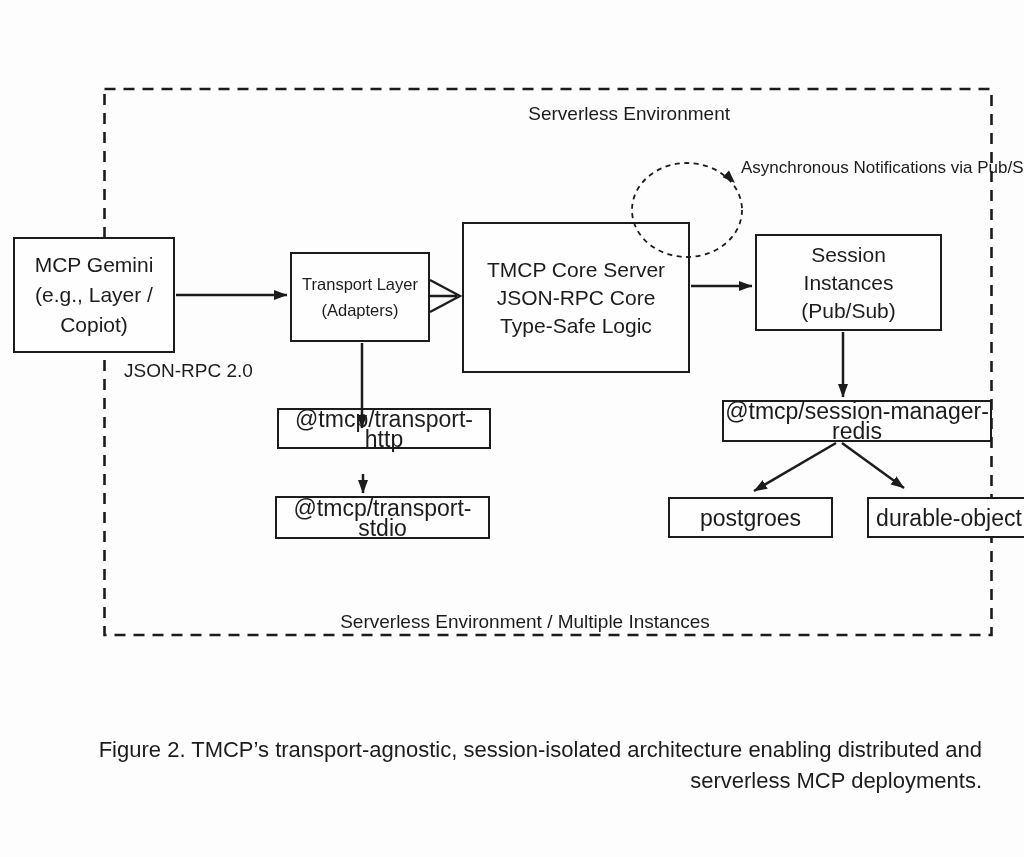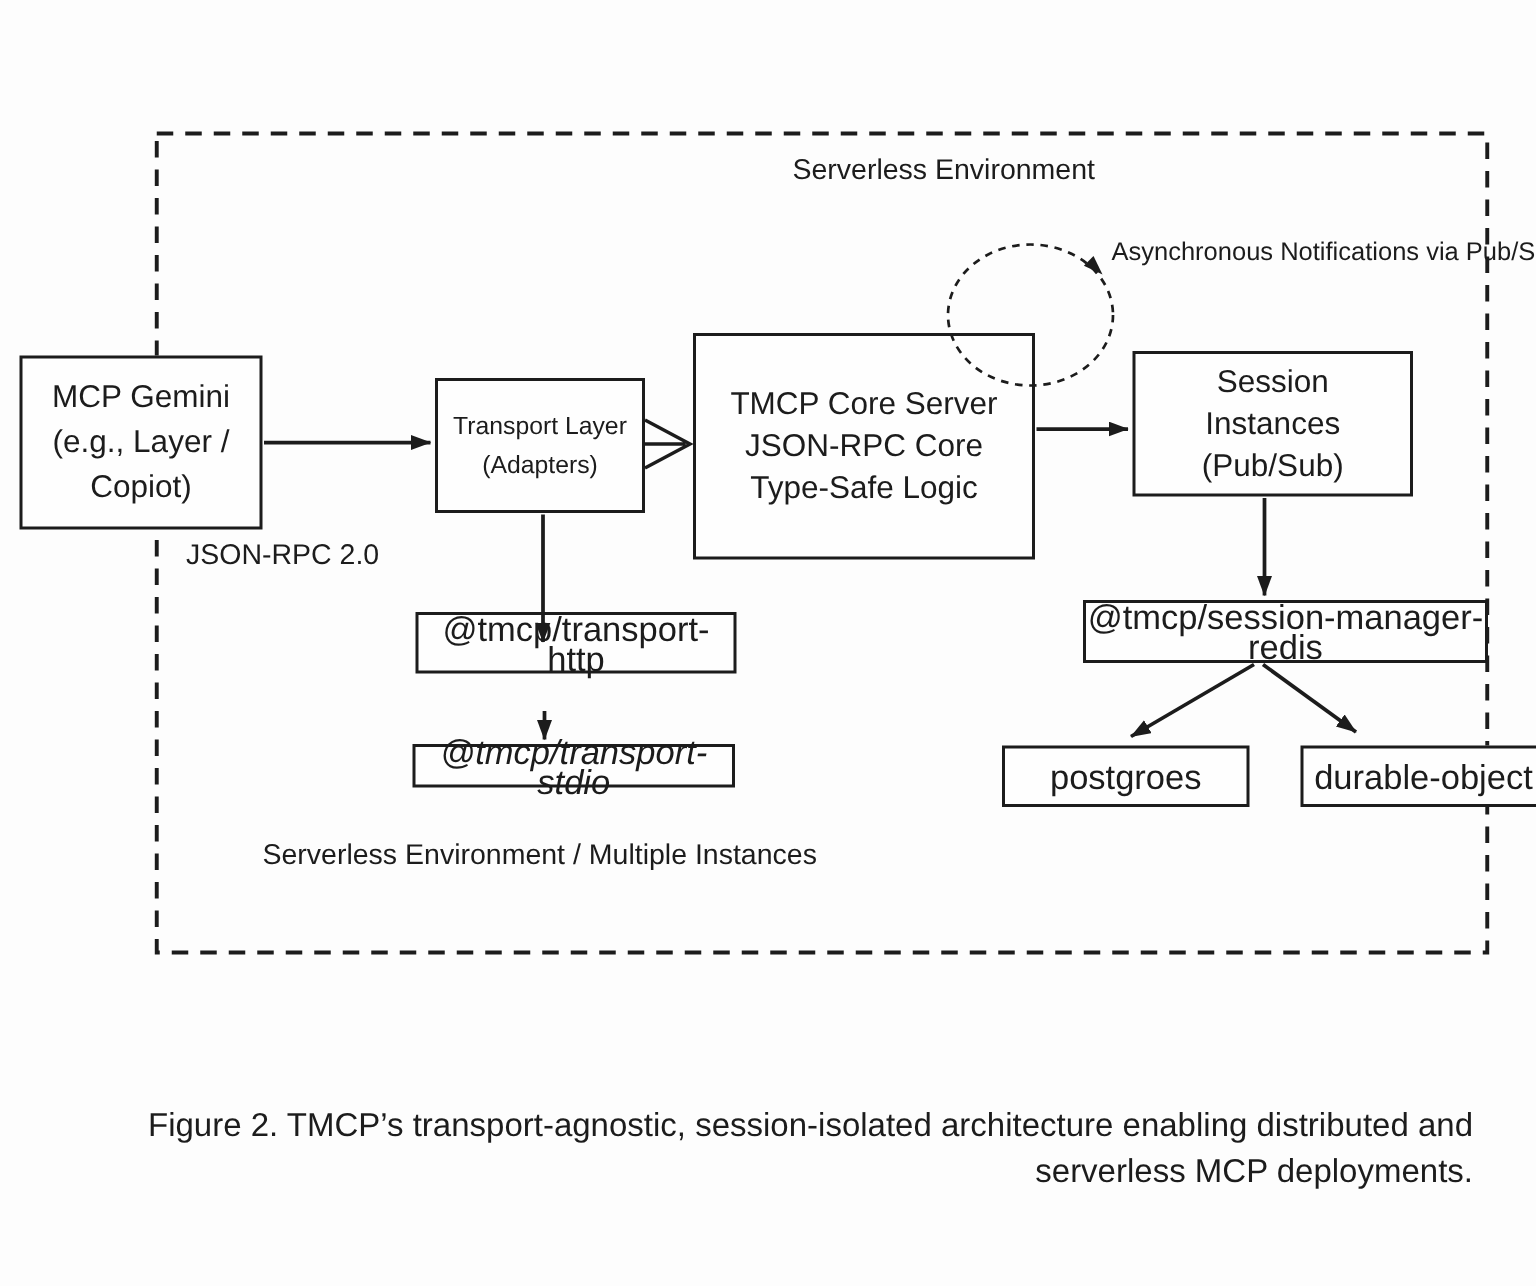--- a/index.html
+++ b/index.html
@@ -29,26 +29,26 @@
   }
   .node .ln{display:block;}
   .big{font-size:21px;line-height:28px;}
   .small-node{font-size:23px;line-height:20px;margin-left:20px;}
   .lbl{position:absolute;z-index:1;white-space:nowrap;}
   #mcp-client{left:13px;top:237px;width:162px;height:116px;font-size:21px;line-height:30px;}
   #transport-layer{left:290px;top:252px;width:140px;height:90px;font-size:16.5px;line-height:26px;}
   #tmcp-core{left:462px;top:222px;width:228px;height:151px;}
   #session-mgmt{left:755px;top:234px;width:187px;height:97px;}
   #transport-http{left:257px;top:408px;width:214px;height:41px;}
-  #transport-stdio{left:255px;top:496px;width:215px;height:29px;font-style:italic;}
+  #transport-stdio{left:255px;top:496px;width:215px;height:43px;}
   #session-manager-redis{left:702px;top:400px;width:270px;height:42px;}
   #postgroes{left:648px;top:497px;width:165px;height:41px;}
   #durable-object{left:847px;top:497px;width:164px;height:41px;}
   #top-label{left:330px;top:103px;width:400px;text-align:right;font-size:19px;}
-  #bottom-label{left:175px;top:560px;width:700px;text-align:left;font-size:19px;}
+  #bottom-label{left:175px;top:611px;width:700px;text-align:center;font-size:19px;}
   #json-rpc-label{left:124px;top:360px;font-size:19px;}
   #async-note{left:741px;top:157px;width:240px;text-align:center;font-size:17px;line-height:21px;white-space:nowrap;}
   #caption{left:62px;top:734px;width:920px;text-align:right;font-size:22px;line-height:31px;white-space:normal;}
 </style>
 </head>
 <body>
 
 <div class="canvas">
 
   <svg id="base-layer" class="layer" width="1024" height="857">

